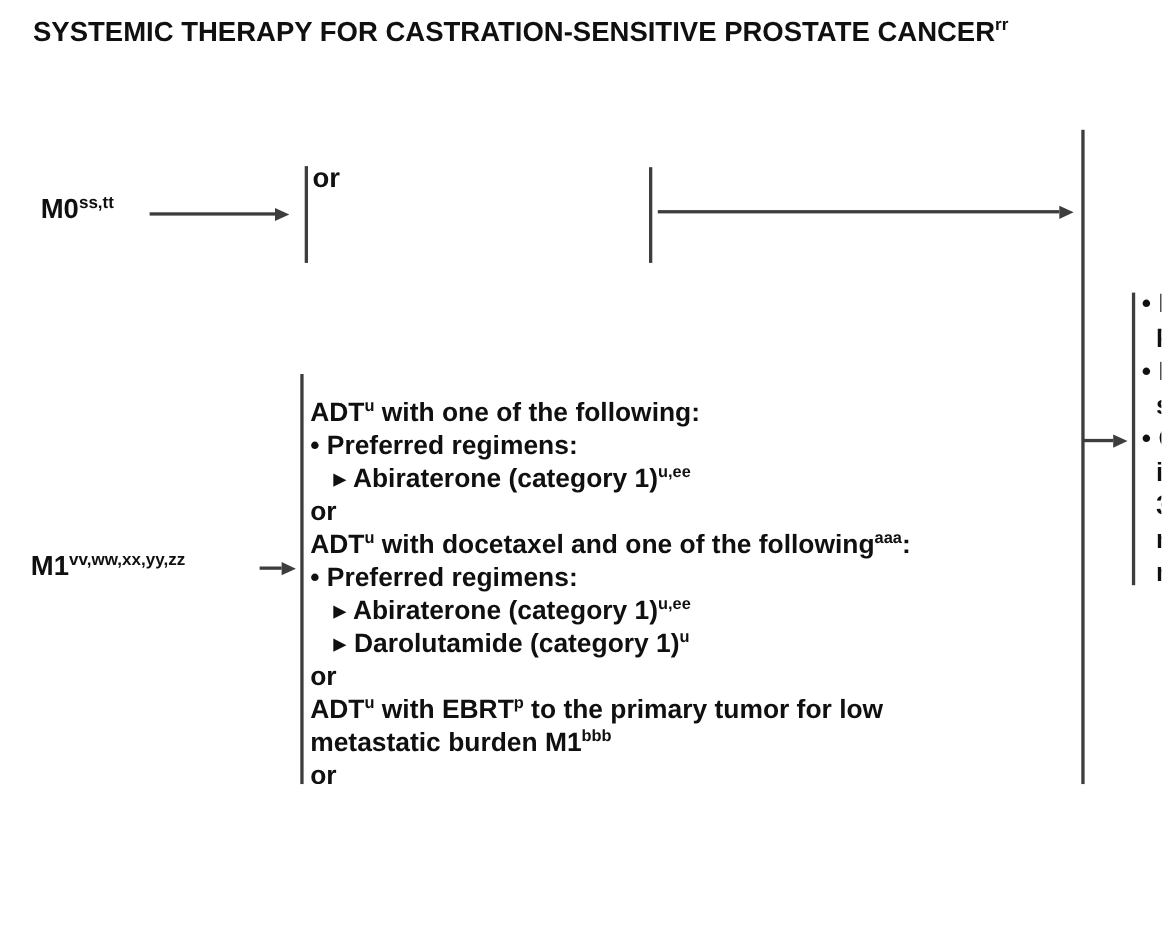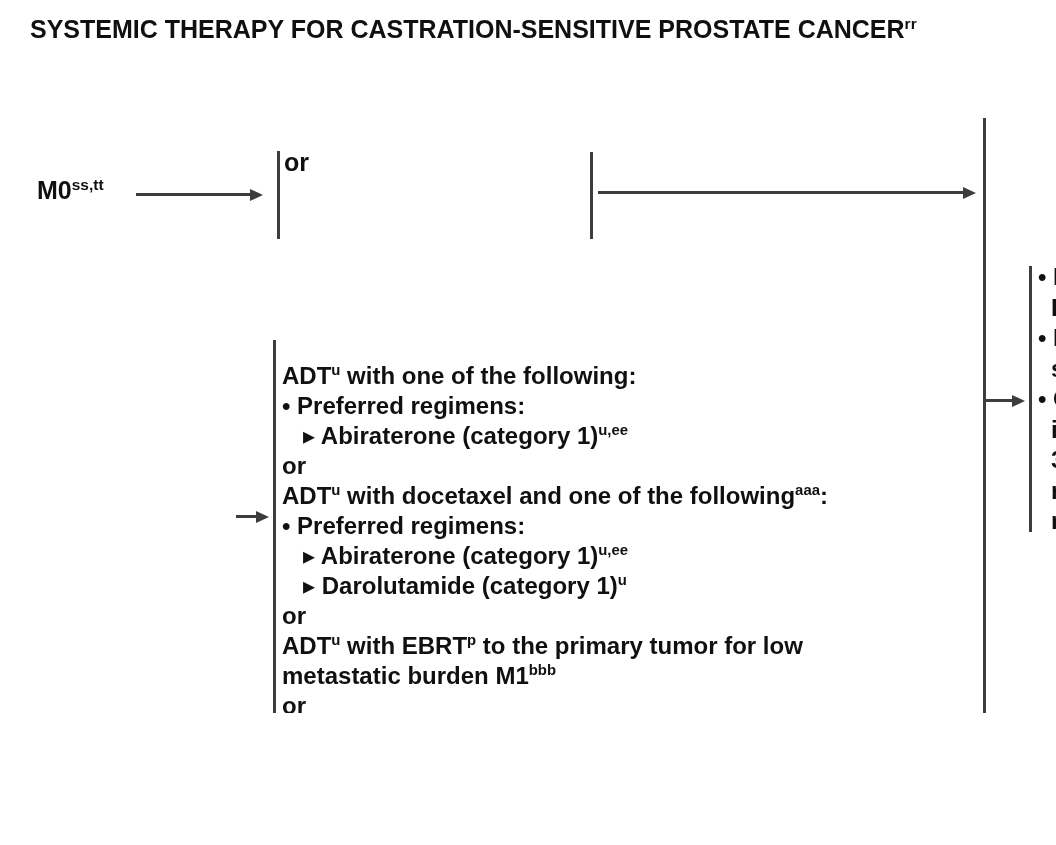--- a/index.html
+++ b/index.html
@@ -74,20 +74,21 @@
   <div class="arrow m0-arrow"></div>
   <div class="vbar bar-m0-left"></div>
   <div class="vbar bar-m0-right"></div>
   <div class="textblock m0-options">
       <div class="tline ind0">or</div>
     </div>
   <div class="arrow long-arrow"></div>
 
   <div class="vbar collector-line"></div>
 
+  <div class="node m1-label">M1<sup>vv,ww,xx,yy,zz</sup></div>
   <div class="arrow m1-arrow"></div>
   <div class="vbar bar-m1-left"></div>
   <div class="textblock m1-options">
       <div class="tline ind0">ADT<sup>u</sup> with one of the following:</div>
       <div class="tline ind0">• Preferred regimens:</div>
       <div class="tline ind1">▸ Abiraterone (category 1)<sup>u,ee</sup></div>
       <div class="tline ind0">or</div>
       <div class="tline ind0">ADT<sup>u</sup> with docetaxel and one of the following<sup>aaa</sup>:</div>
       <div class="tline ind0">• Preferred regimens:</div>
       <div class="tline ind1">▸ Abiraterone (category 1)<sup>u,ee</sup></div>

